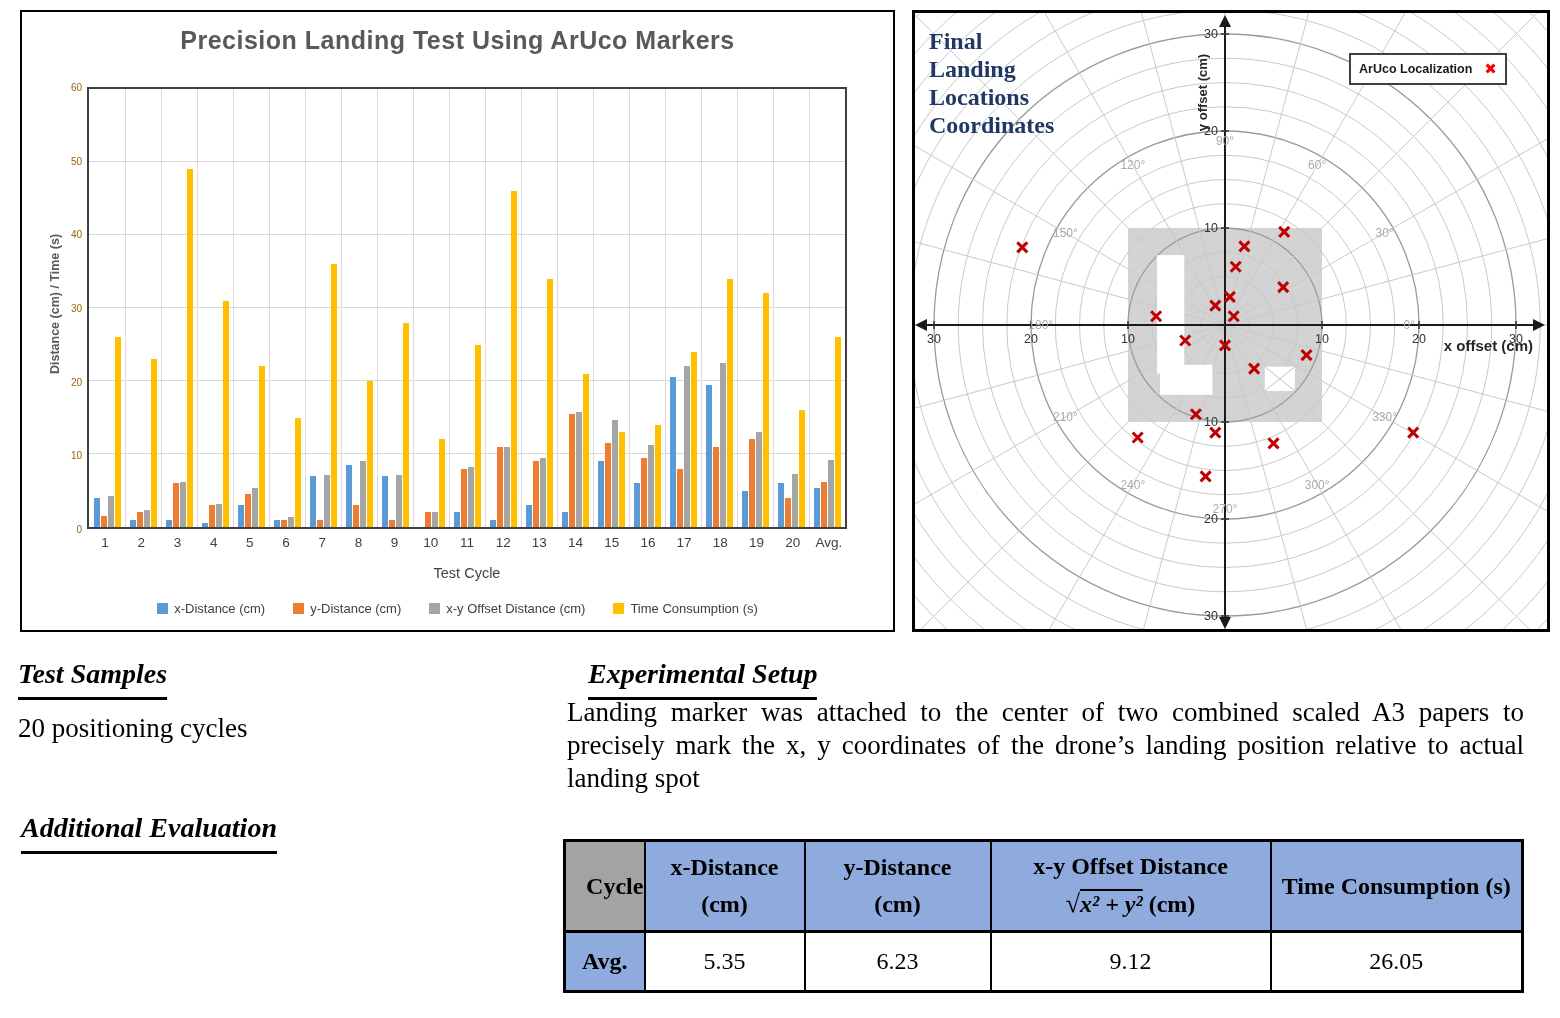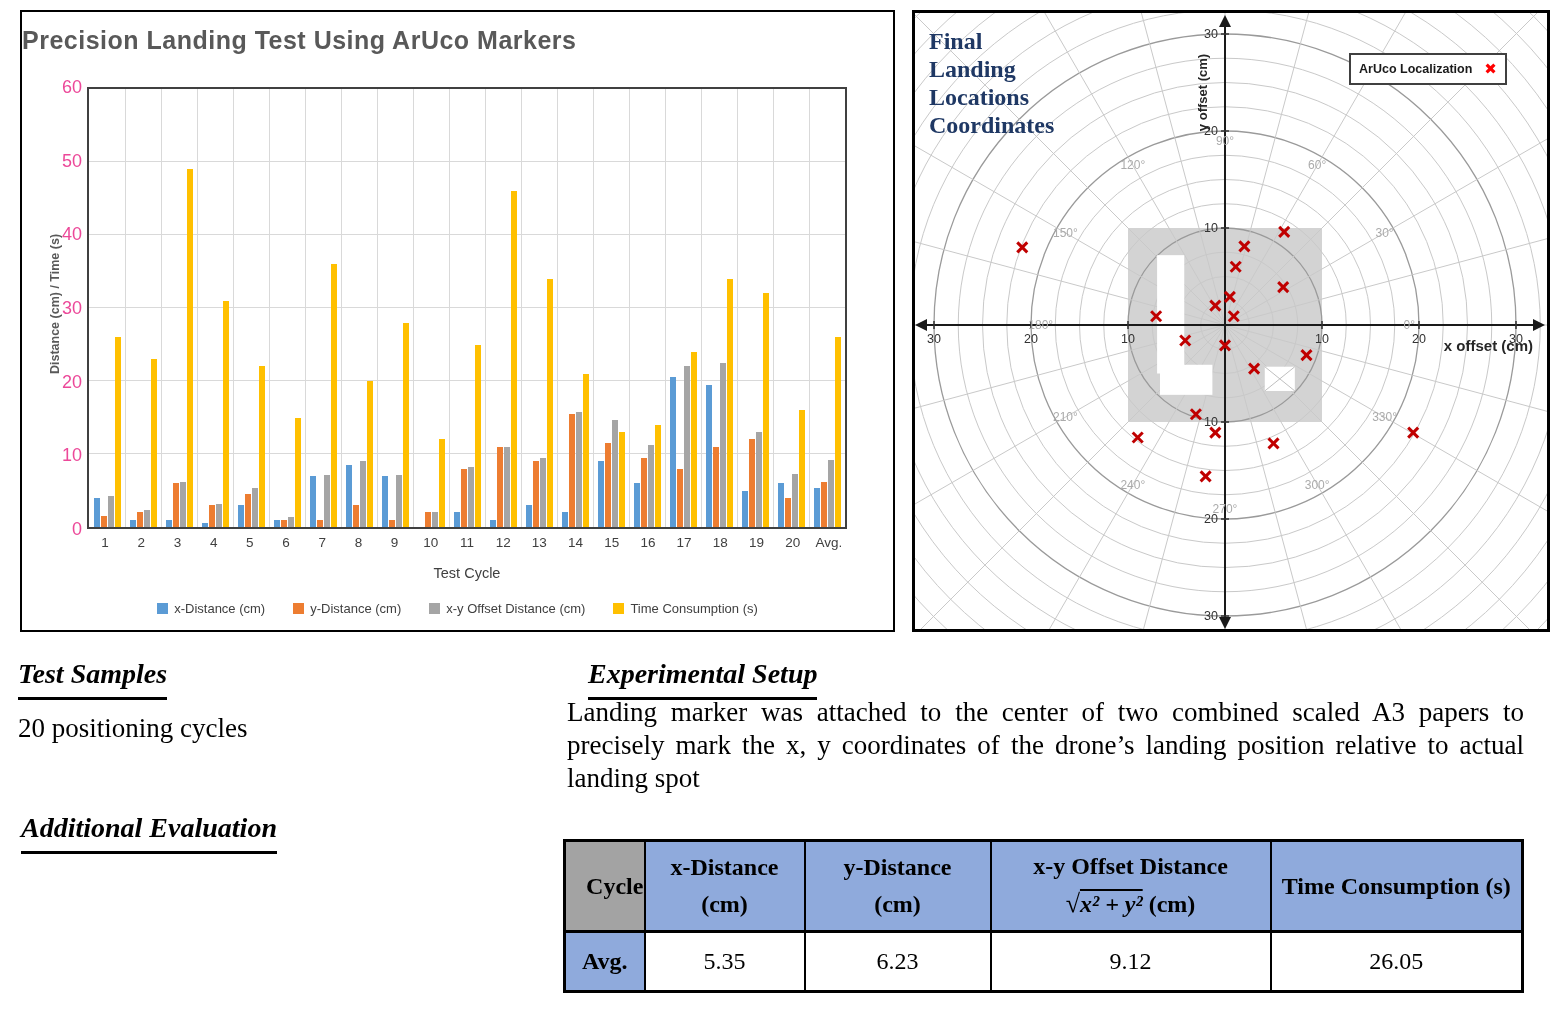--- a/index.html
+++ b/index.html
@@ -2,35 +2,35 @@
 <html><head>
 <meta charset="utf-8">
 <style>
   * { box-sizing: border-box; margin: 0; padding: 0; }
   body { background: #ffffff; font-family: "Liberation Serif", serif; }
   .page { position: relative; width: 1560px; height: 1018px; background: #fff; overflow: hidden; }
 
   
   .bar-panel { position: absolute; left: 20px; top: 10px; width: 875px; height: 622px;
                background: #fff; border: 2px solid #000; }
-  .bar-title { position: absolute; left: 0; top: 14px; width: 100%; 
+  .bar-title { position: absolute; left: 0; top: 14px; width: 100%; text-align: center;
                font-family: "Liberation Sans", sans-serif; font-weight: bold;
                font-size: 25px; color: #595959; letter-spacing: 0.5px; }
   .plot-area { position: absolute; left: 65px; top: 75px; width: 760px; height: 442px;
                border: 2px solid #404040; background: #fff; }
   .grid-h { position: absolute; left: 0; width: 100%; height: 1px; background: #d9d9d9; }
   .grid-v { position: absolute; top: 0; height: 100%; width: 1px; background: #d9d9d9; }
   .bars-row { position: absolute; left: 0; bottom: 0; width: 100%; height: 100%;
               display: flex; align-items: flex-end; }
   .bar-group { flex: 1 1 0; height: 100%; display: flex; align-items: flex-end;
                justify-content: center; gap: 1px; }
   .bar { width: 6px; }
   .yticks { position: absolute; left: 22px; top: 75px; width: 38px; height: 442px; }
   .ytick { position: absolute; right: 0; transform: translateY(50%);
-           font-family: "Liberation Sans", sans-serif; font-size: 18px; color: #ec4899; }
+           font-family: "Liberation Sans", sans-serif; font-size: 10px; color: #a16207; }
   .ylabel { position: absolute; left: -62px; top: 285px; width: 190px; text-align: center;
             transform: rotate(-90deg); font-family: "Liberation Sans", sans-serif;
             font-weight: bold; font-size: 12.5px; color: #595959; }
   .xlabels { position: absolute; left: 65px; top: 523px; width: 760px; display: flex; }
   .xlabel { flex: 1 1 0; text-align: center; font-family: "Liberation Sans", sans-serif;
             font-size: 13.5px; color: #404040; }
   .xaxis-title { position: absolute; left: 65px; top: 553px; width: 760px; text-align: center;
                  font-family: "Liberation Sans", sans-serif; font-size: 14.5px; color: #404040; }
   .bar-legend { position: absolute; left: 0; top: 589px; width: 100%; display: flex;
                 justify-content: center; gap: 28px; align-items: center; }

